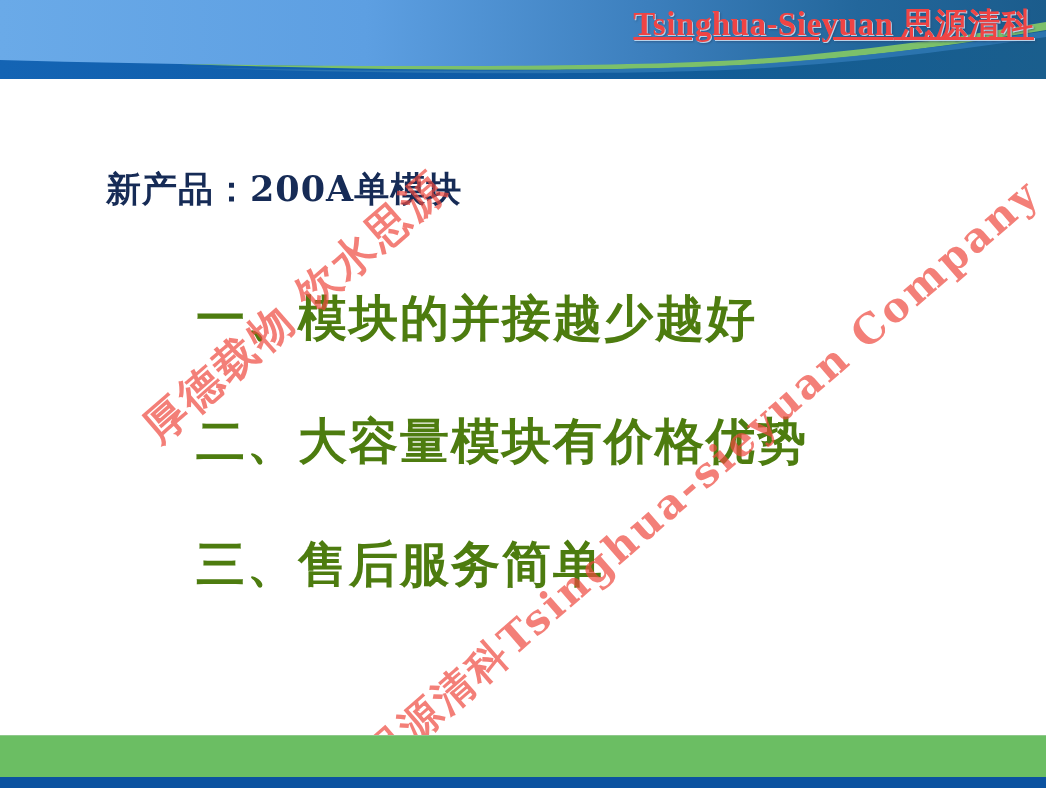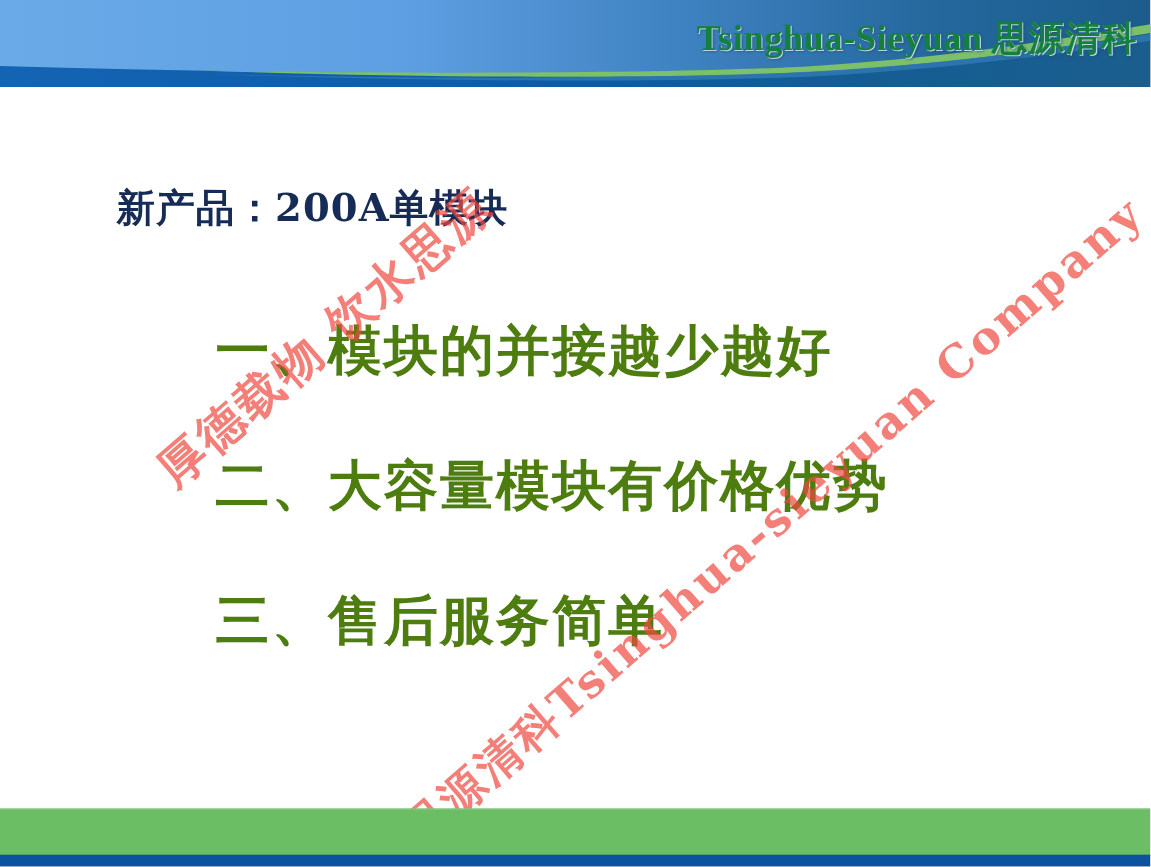--- a/index.html
+++ b/index.html
@@ -34,25 +34,26 @@
   }
   #brand {
     position: absolute;
     right: 12px;
     top: 4px;
     white-space: nowrap;
     font-family: "Liberation Serif", "DejaVu Serif", serif;
     font-weight: bold;
     font-size: 33px;
     letter-spacing: 0.5px;
-    color: #15803d;
+    color: #ef4444;
     text-shadow:
        1px 1px 0 #b9d3ea,
        2px 2px 2px rgba(40,70,110,0.55);
-    line-height: 60px;
+    line-height: 41px;
+    text-decoration: underline;
   }
   #brand .cn {
     font-family: "DejaVu Sans", "Liberation Sans", sans-serif;
     font-weight: bold;
     font-size: 32px;
     letter-spacing: 1px;
   }
 
   
   #body-area {

